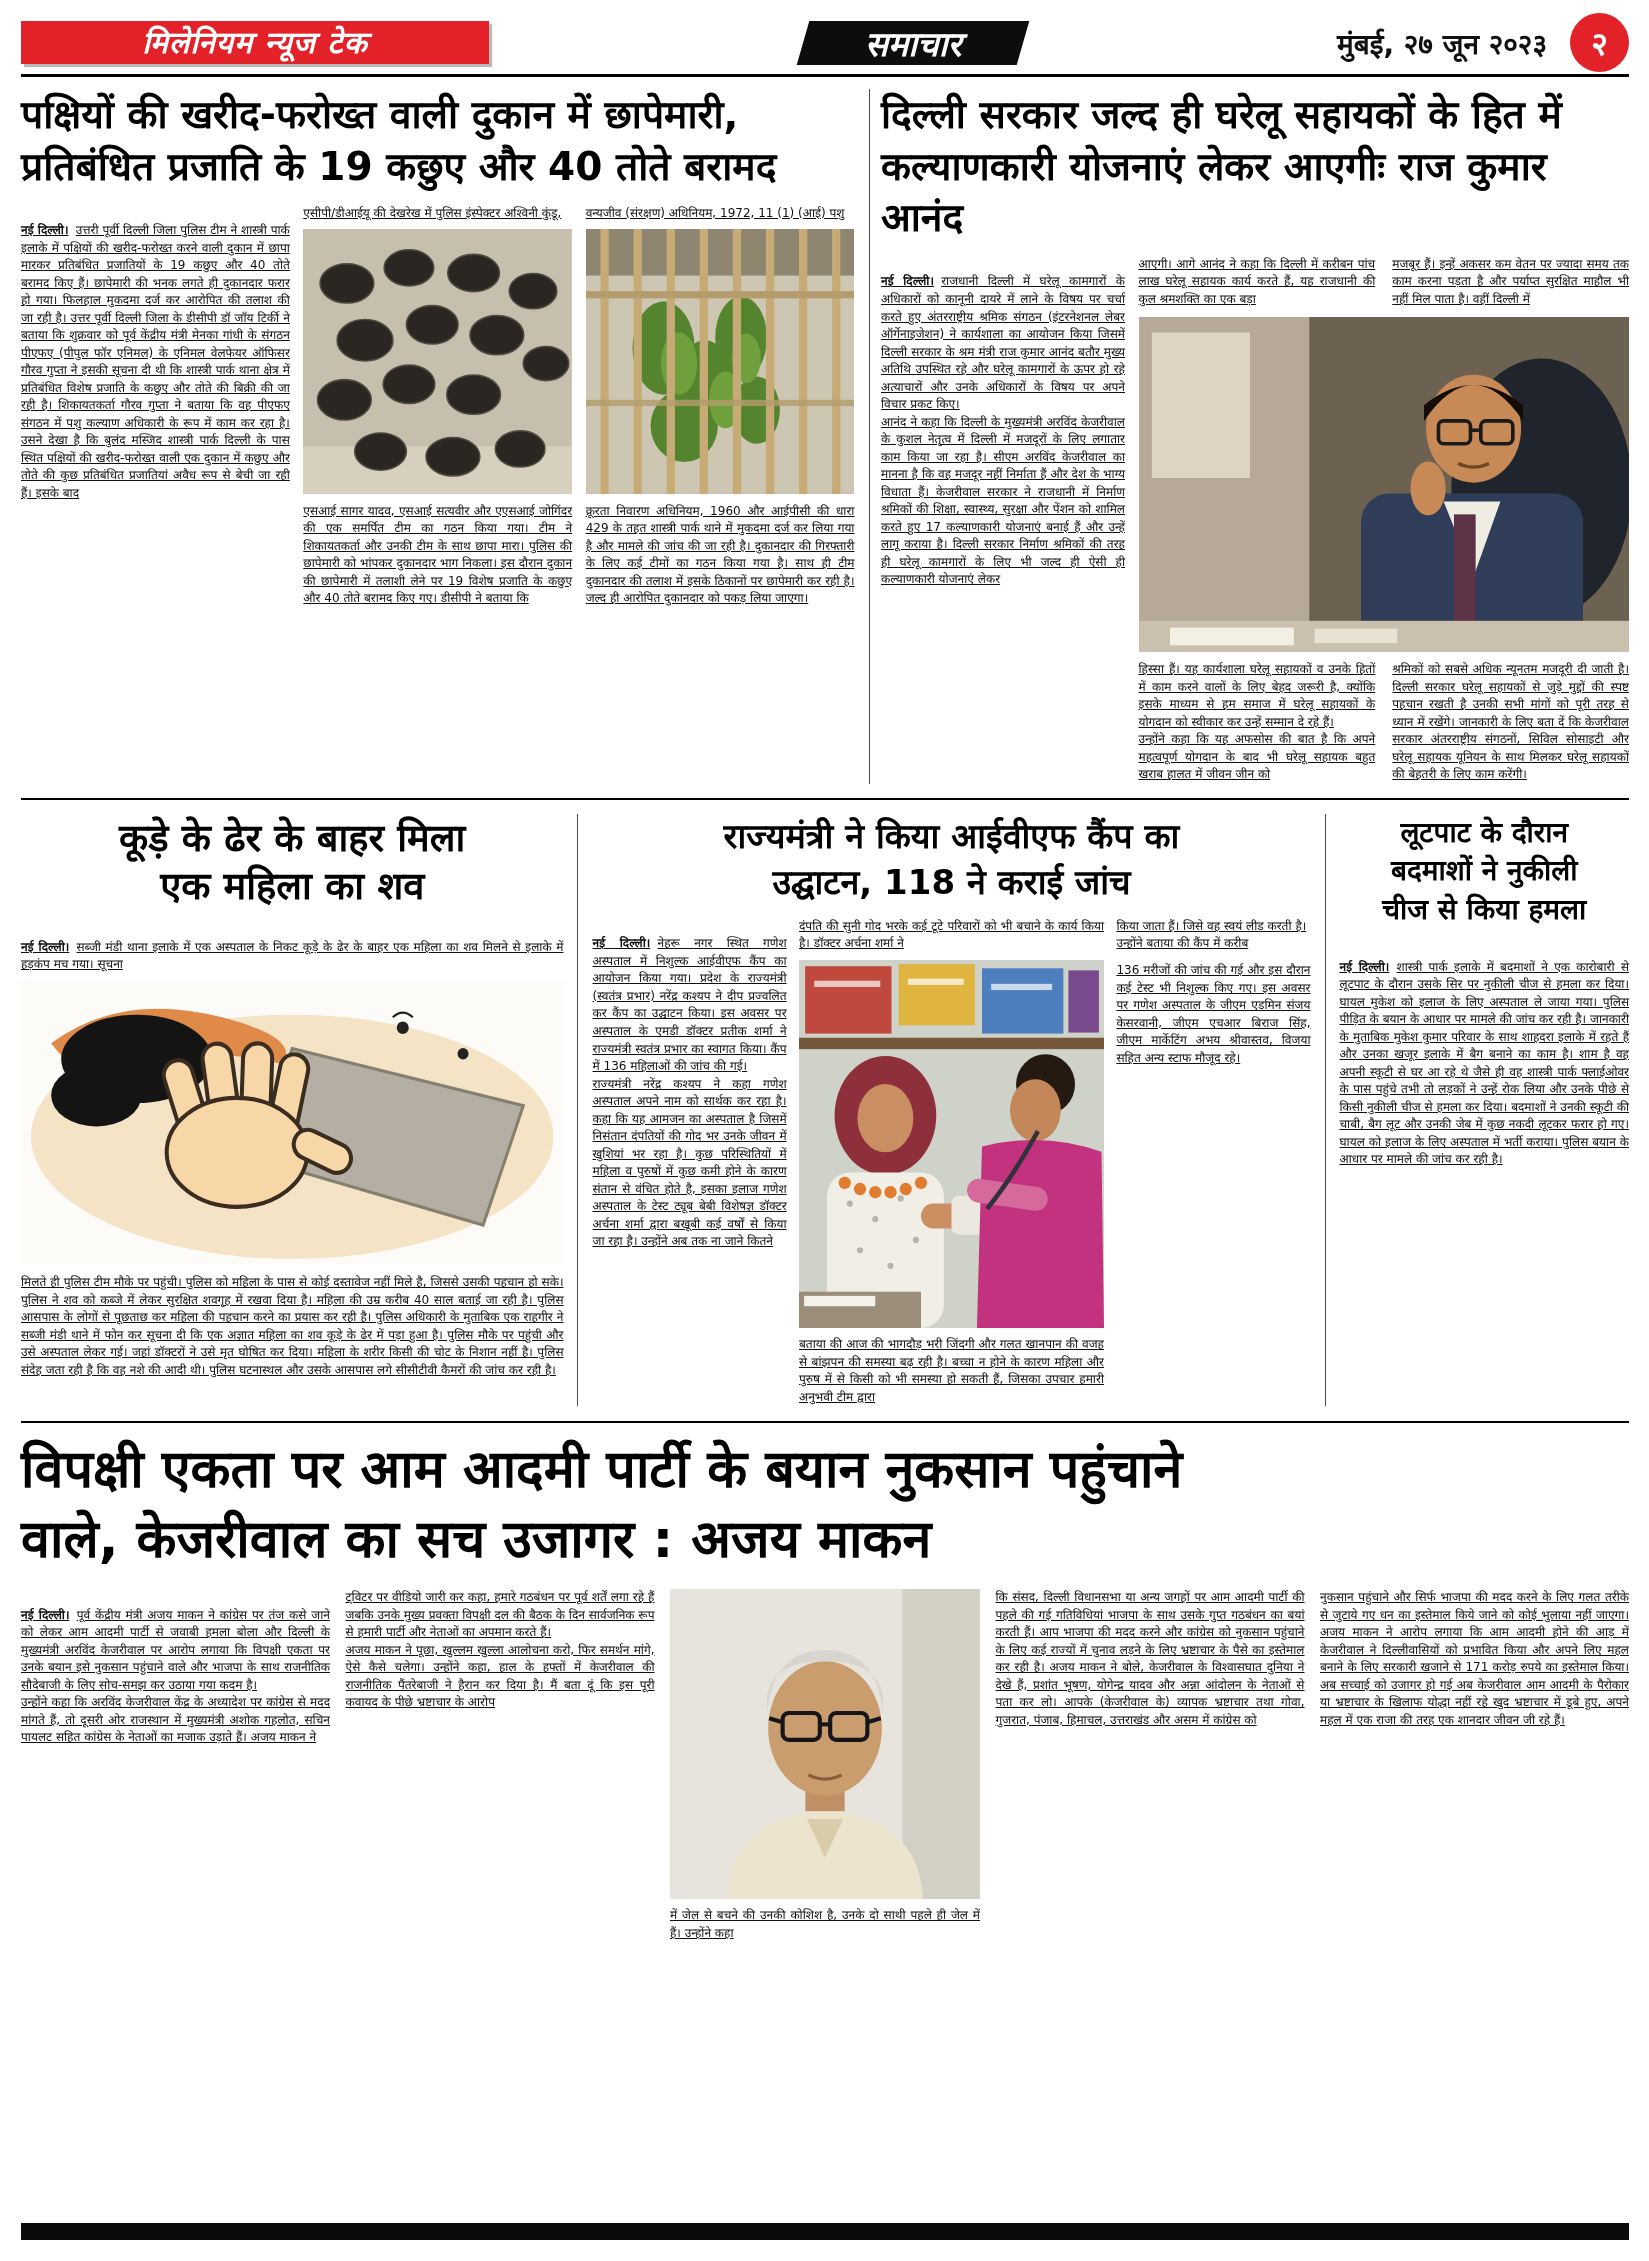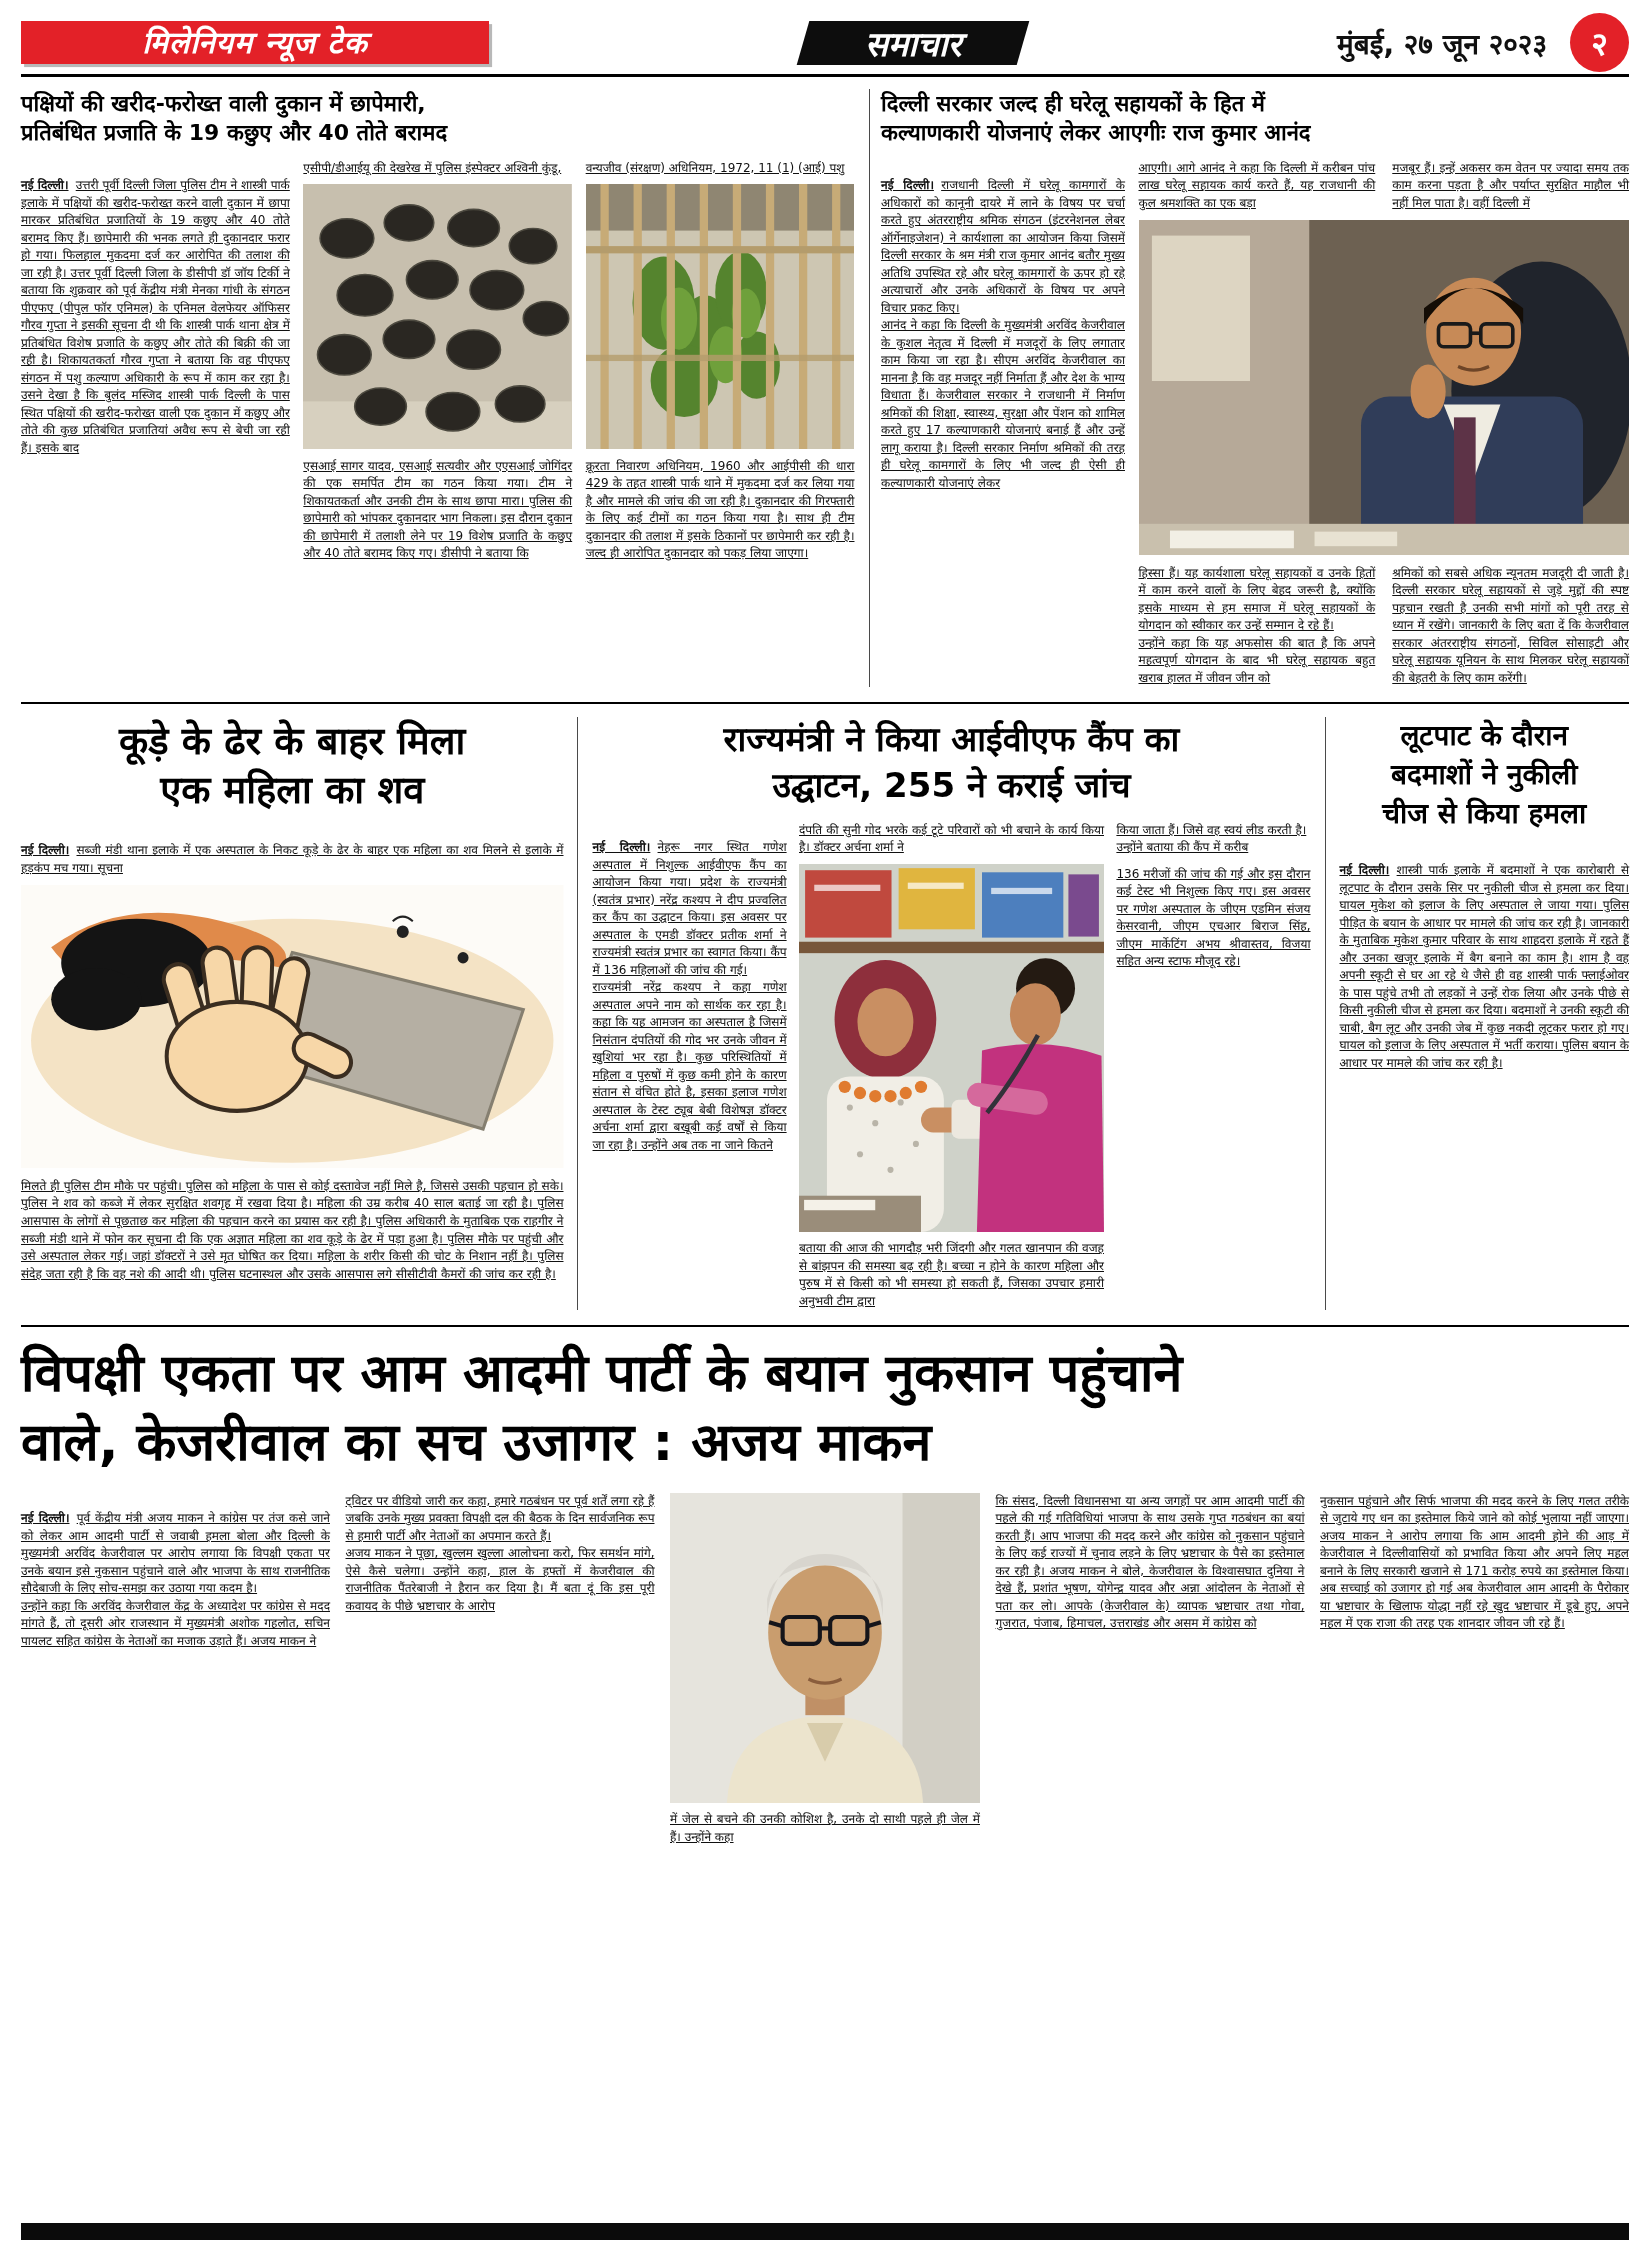--- a/index.html
+++ b/index.html
@@ -22,21 +22,21 @@
   .bt { font-size:12px; line-height:1.46; text-align:justify; white-space:pre-line;text-decoration:underline; }
   .dl { font-weight:bold; margin-right:7.2px; }
   .hl { font-weight:bold; color:#000; }
   .hl-line { display:block; }
   .photo svg { width:100%; height:100%; display:block; }
 
   
   .top { display:flex; }
   .tl { width:848px; padding-right:14.5px; }
   .tr { flex:1; min-width:0; border-left:1.6px solid #4a4a4a; padding-left:11px; }
-  .tl .hl, .tr .hl { font-size:22px; line-height:1.32; margin-bottom:12.4px; }
+  .tl .hl, .tr .hl { font-size:39px; line-height:1.32; margin-bottom:12.4px; }
   .tl-body { display:flex; gap:13.5px; }
   .tl-col { flex:1; min-width:0; }
   .ph-sq { height:265px; margin:7.2px 0 8.3px; }
   .tr-body { display:flex; gap:13.5px; }
   .tr-c1 { width:244px; flex:0 0 auto; }
   .tr-right { flex:1; min-width:0; display:flex; flex-direction:column; }
   .tr-row { display:flex; gap:17px; }
   .tr-row > div { flex:1; min-width:0; }
   .ph-minister { height:335px; margin:8.3px 0 9.3px; }
 
@@ -258,21 +258,21 @@
             <circle cx="880" cy="140" r="9"></circle>
           </g>
         </svg>
       </div>
       <p class="bt"><span>मिलते ही पुलिस टीम मौके पर पहुंची। पुलिस को महिला के पास से कोई दस्तावेज नहीं मिले है, जिससे उसकी पहचान हो सके। पुलिस ने शव को कब्जे में लेकर सुरक्षित शवगृह में रखवा दिया है। महिला की उम्र करीब 40 साल बताई जा रही है। पुलिस आसपास के लोगों से पूछताछ कर महिला की पहचान करने का प्रयास कर रही है। पुलिस अधिकारी के मुताबिक एक राहगीर ने सब्जी मंडी थाने में फोन कर सूचना दी कि एक अज्ञात महिला का शव कूड़े के ढेर में पड़ा हुआ है। पुलिस मौके पर पहुंची और उसे अस्पताल लेकर गई। जहां डॉक्टरों ने उसे मृत घोषित कर दिया। महिला के शरीर किसी की चोट के निशान नहीं है। पुलिस संदेह जता रही है कि वह नशे की आदी थी। पुलिस घटनास्थल और उसके आसपास लगे सीसीटीवी कैमरों की जांच कर रही है।</span></p>
     </article>
 
     <article class="mc">
       <h2 class="hl">
         <span class="hl-line">राज्यमंत्री ने किया आईवीएफ कैंप का</span>
-        <span class="hl-line">उद्घाटन, 255 ने कराई जांच</span>
+        <span class="hl-line">उद्घाटन, 118 ने कराई जांच</span>
       </h2>
       <div class="mc-body">
         <div class="mc-c1">
           <p class="bt">
             <span class="dl">नई दिल्ली।</span><span>नेहरू नगर स्थित गणेश अस्पताल में निशुल्क आईवीएफ कैंप का आयोजन किया गया। प्रदेश के राज्यमंत्री (स्वतंत्र प्रभार) नरेंद्र कश्यप ने दीप प्रज्वलित कर कैंप का उद्घाटन किया। इस अवसर पर अस्पताल के एमडी डॉक्टर प्रतीक शर्मा ने राज्यमंत्री स्वतंत्र प्रभार का स्वागत किया। कैंप में 136 महिलाओं की जांच की गई।
 राज्यमंत्री नरेंद्र कश्यप ने कहा गणेश अस्पताल अपने नाम को सार्थक कर रहा है। कहा कि यह आमजन का अस्पताल है जिसमें निसंतान दंपतियों की गोद भर उनके जीवन में खुशियां भर रहा है। कुछ परिस्थितियों में महिला व पुरुषों में कुछ कमी होने के कारण संतान से वंचित होते है, इसका इलाज गणेश अस्पताल के टेस्ट ट्यूब बेबी विशेषज्ञ डॉक्टर अर्चना शर्मा द्वारा बखूबी कई वर्षों से किया जा रहा है। उन्होंने अब तक ना जाने कितने</span>
           </p>
         </div>
         <div class="mc-c2">
           <p class="bt"><span>दंपति की सुनी गोद भरके कई टूटे परिवारों को भी बचाने के कार्य किया है। डॉक्टर अर्चना शर्मा ने</span></p>

